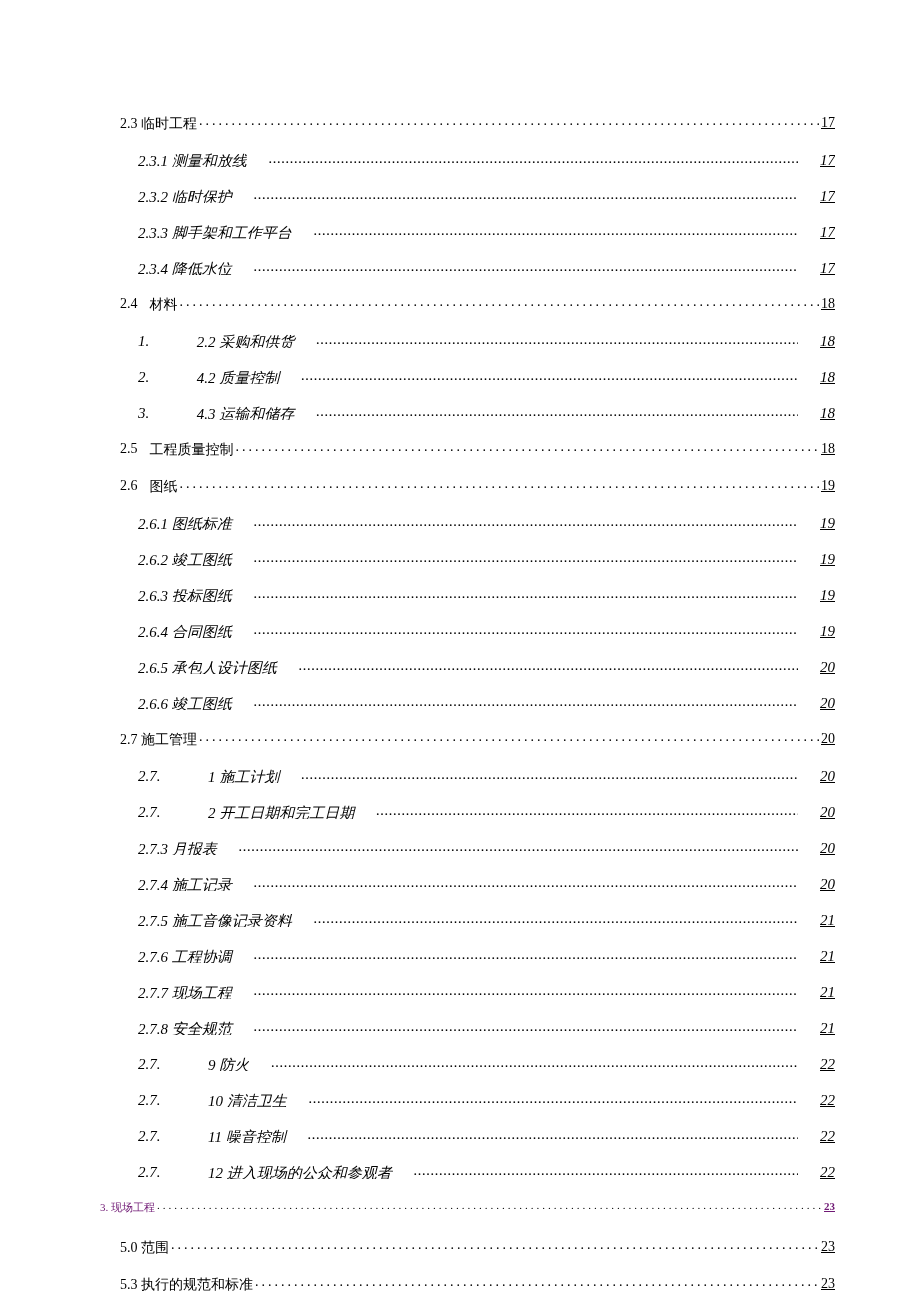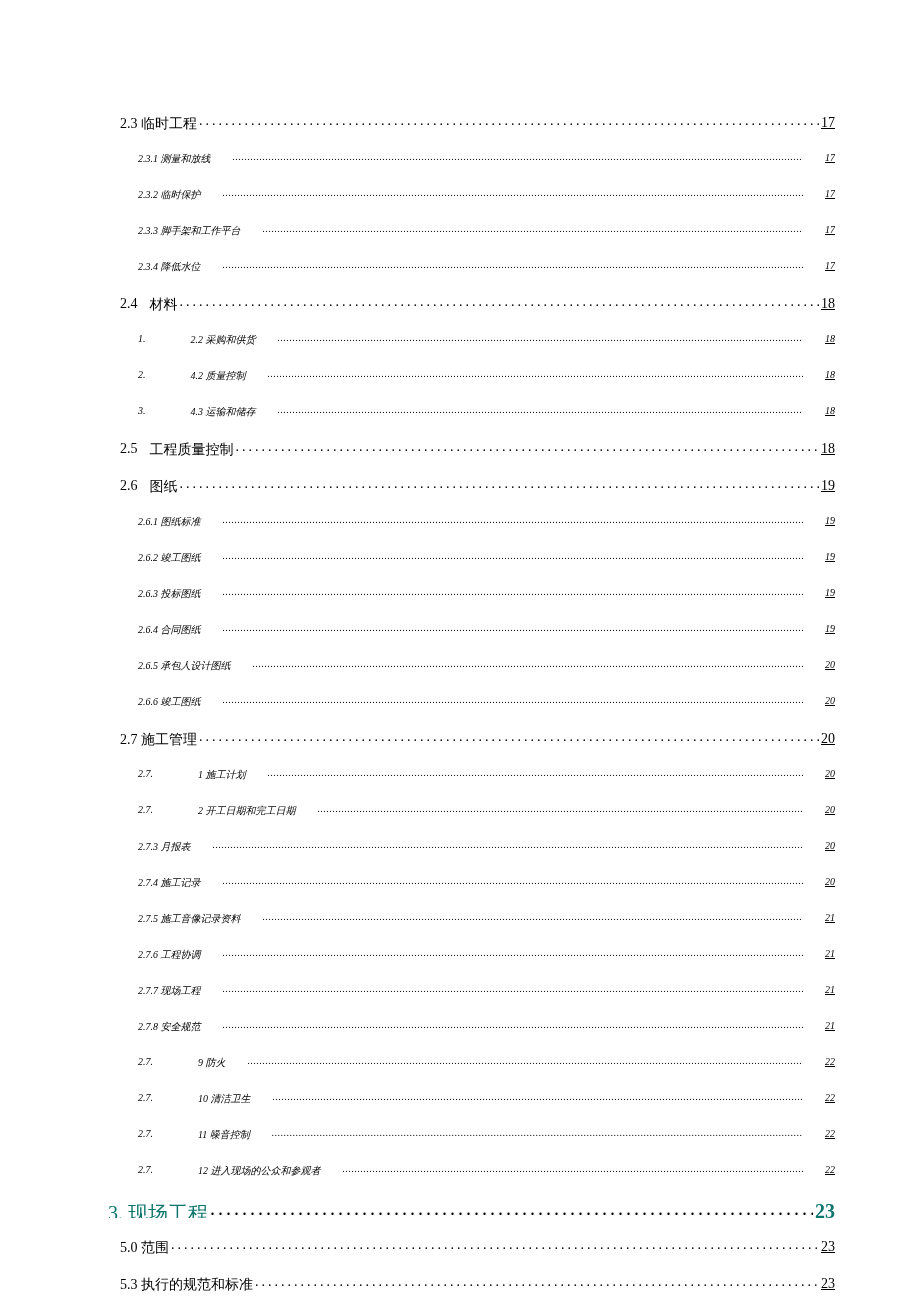--- a/index.html
+++ b/index.html
@@ -46,32 +46,32 @@
       bottom: 0;
     }
     .level-2 {
       font-size: 14px;
       color: #000;
       margin-left: 20px;
       margin-bottom: 21px;
       height: 16px;
     }
     .level-3 {
-      font-size: 10px;
+      font-size: 15px;
       font-style: italic;
       color: #000;
       margin-left: 38px;
       margin-bottom: 21px;
       height: 15px;
       gap: 20px;
     }
     .level-1 {
-      font-size: 20px;
-      color: #0f766e;
-      margin-left: 8px;
+      font-size: 11px;
+      color: #701a75;
+      margin-left: 0;
       margin-bottom: 21px;
       font-weight: normal;
       height: 18px;
     }
     .level-1 .page-num {
       font-weight: bold;
     }
     .page-num {
       flex-shrink: 0;
       text-decoration: underline;

